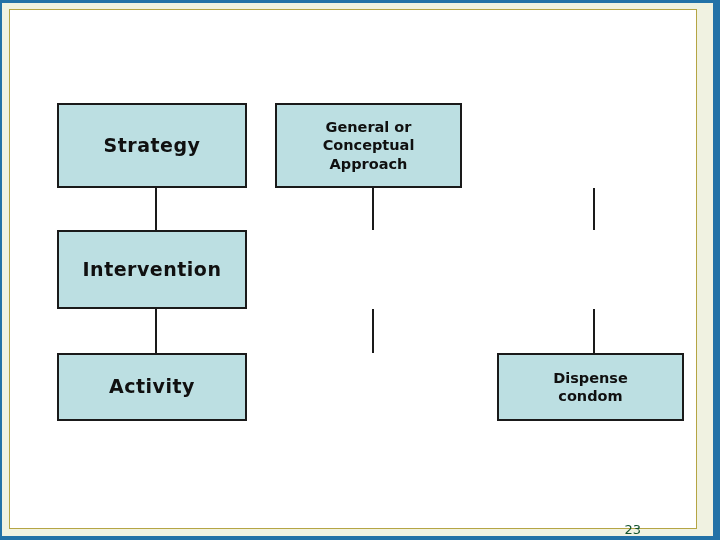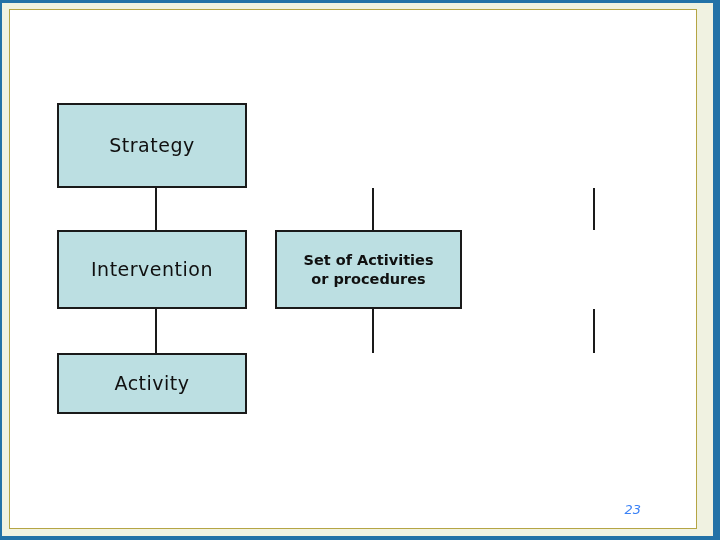--- a/index.html
+++ b/index.html
@@ -42,74 +42,78 @@
     align-items: center;
     justify-content: center;
     text-align: center;
     color: #101010;
     z-index: 2;
   }
   .cell .label {
     white-space: pre-line;
     line-height: 1.25;
   }
-  .title-cell { font-size: 19px; font-weight: 400; letter-spacing: 0.5px; }
+  .title-cell { font-size: 19px; font-weight: 700; letter-spacing: 0.5px; }
   .detail-cell { font-size: 14.5px; font-weight: 700; }
 
   
   .r1 { top: 93px;  height: 85px; }
   .r2 { top: 220px; height: 79px; }
-  .r3 { top: 343px; height: 61px; }
+  .r3 { top: 343px; height: 68px; }
   .c1 { left: 47px;  width: 190px; }
   .c2 { left: 265px; width: 187px; }
   .c3 { left: 487px; width: 187px; }
 
   .connector {
     position: absolute;
     width: 1.5px;
     background: #1a1a1a;
     z-index: 1;
   }
   .gap1 { top: 178px; height: 42px; }
   .gap2 { top: 299px; height: 44px; }
   .x1 { left: 145px; }
   .x2 { left: 362px; }
   .x3 { left: 583px; }
 
   .page-number {
     position: absolute;
     right: 55px;
-    top: 492px;
+    top: 512px;
     font-size: 13px;
-    color: #3b82f6;
+    color: #14532d;
     z-index: 2;
-    font-style: italic;
   }
 </style>
 </head>
 <body>
 
 <div class="slide">
   <div class="cream-frame"></div>
   <div class="content-area">
 
     <div class="cell title-cell r1 c1">
       <span class="label">Strategy</span>
     </div>
+    <div class="cell detail-cell r1 c2">
+      <span class="label">General or
+Conceptual
+Approach</span>
+    </div>
 
     <div class="cell title-cell r2 c1">
       <span class="label">Intervention</span>
     </div>
-    <div class="cell detail-cell r2 c2">
-      <span class="label">Set of Activities
-or procedures</span>
-    </div>
 
     <div class="cell title-cell r3 c1">
       <span class="label">Activity</span>
+    </div>
+    <div class="cell detail-cell r3 c3">
+      <span class="label">Dispense
+condom</span>
     </div>
 
     <div class="connector gap1 x1"></div>
     <div class="connector gap1 x2"></div>
     <div class="connector gap1 x3"></div>
     <div class="connector gap2 x1"></div>
     <div class="connector gap2 x2"></div>
     <div class="connector gap2 x3"></div>
 
     <div class="page-number">23</div>

